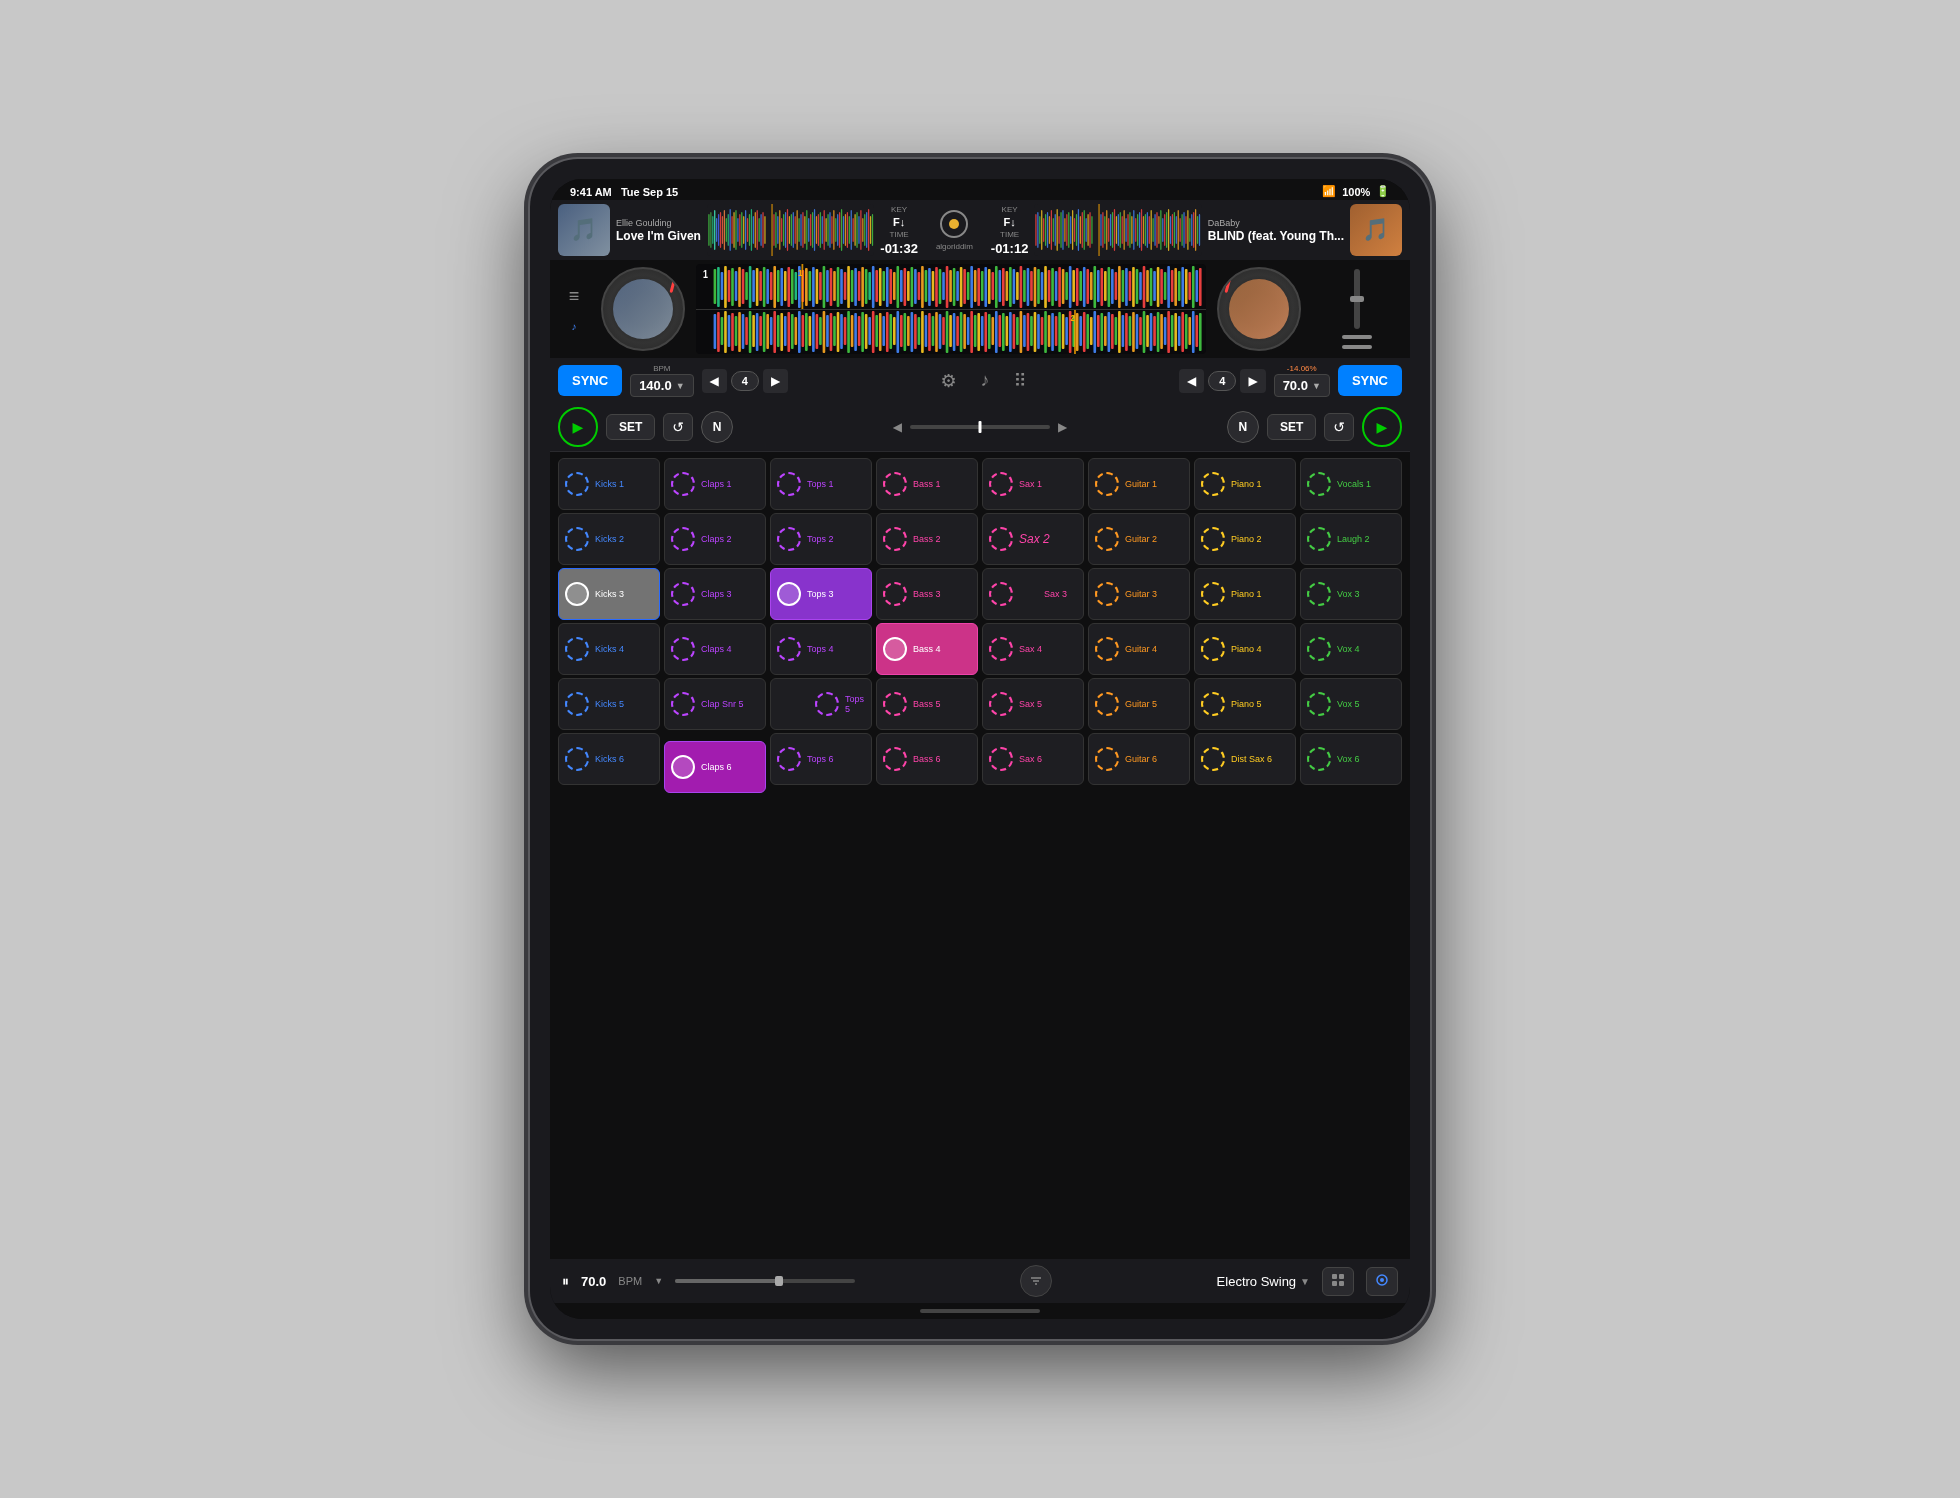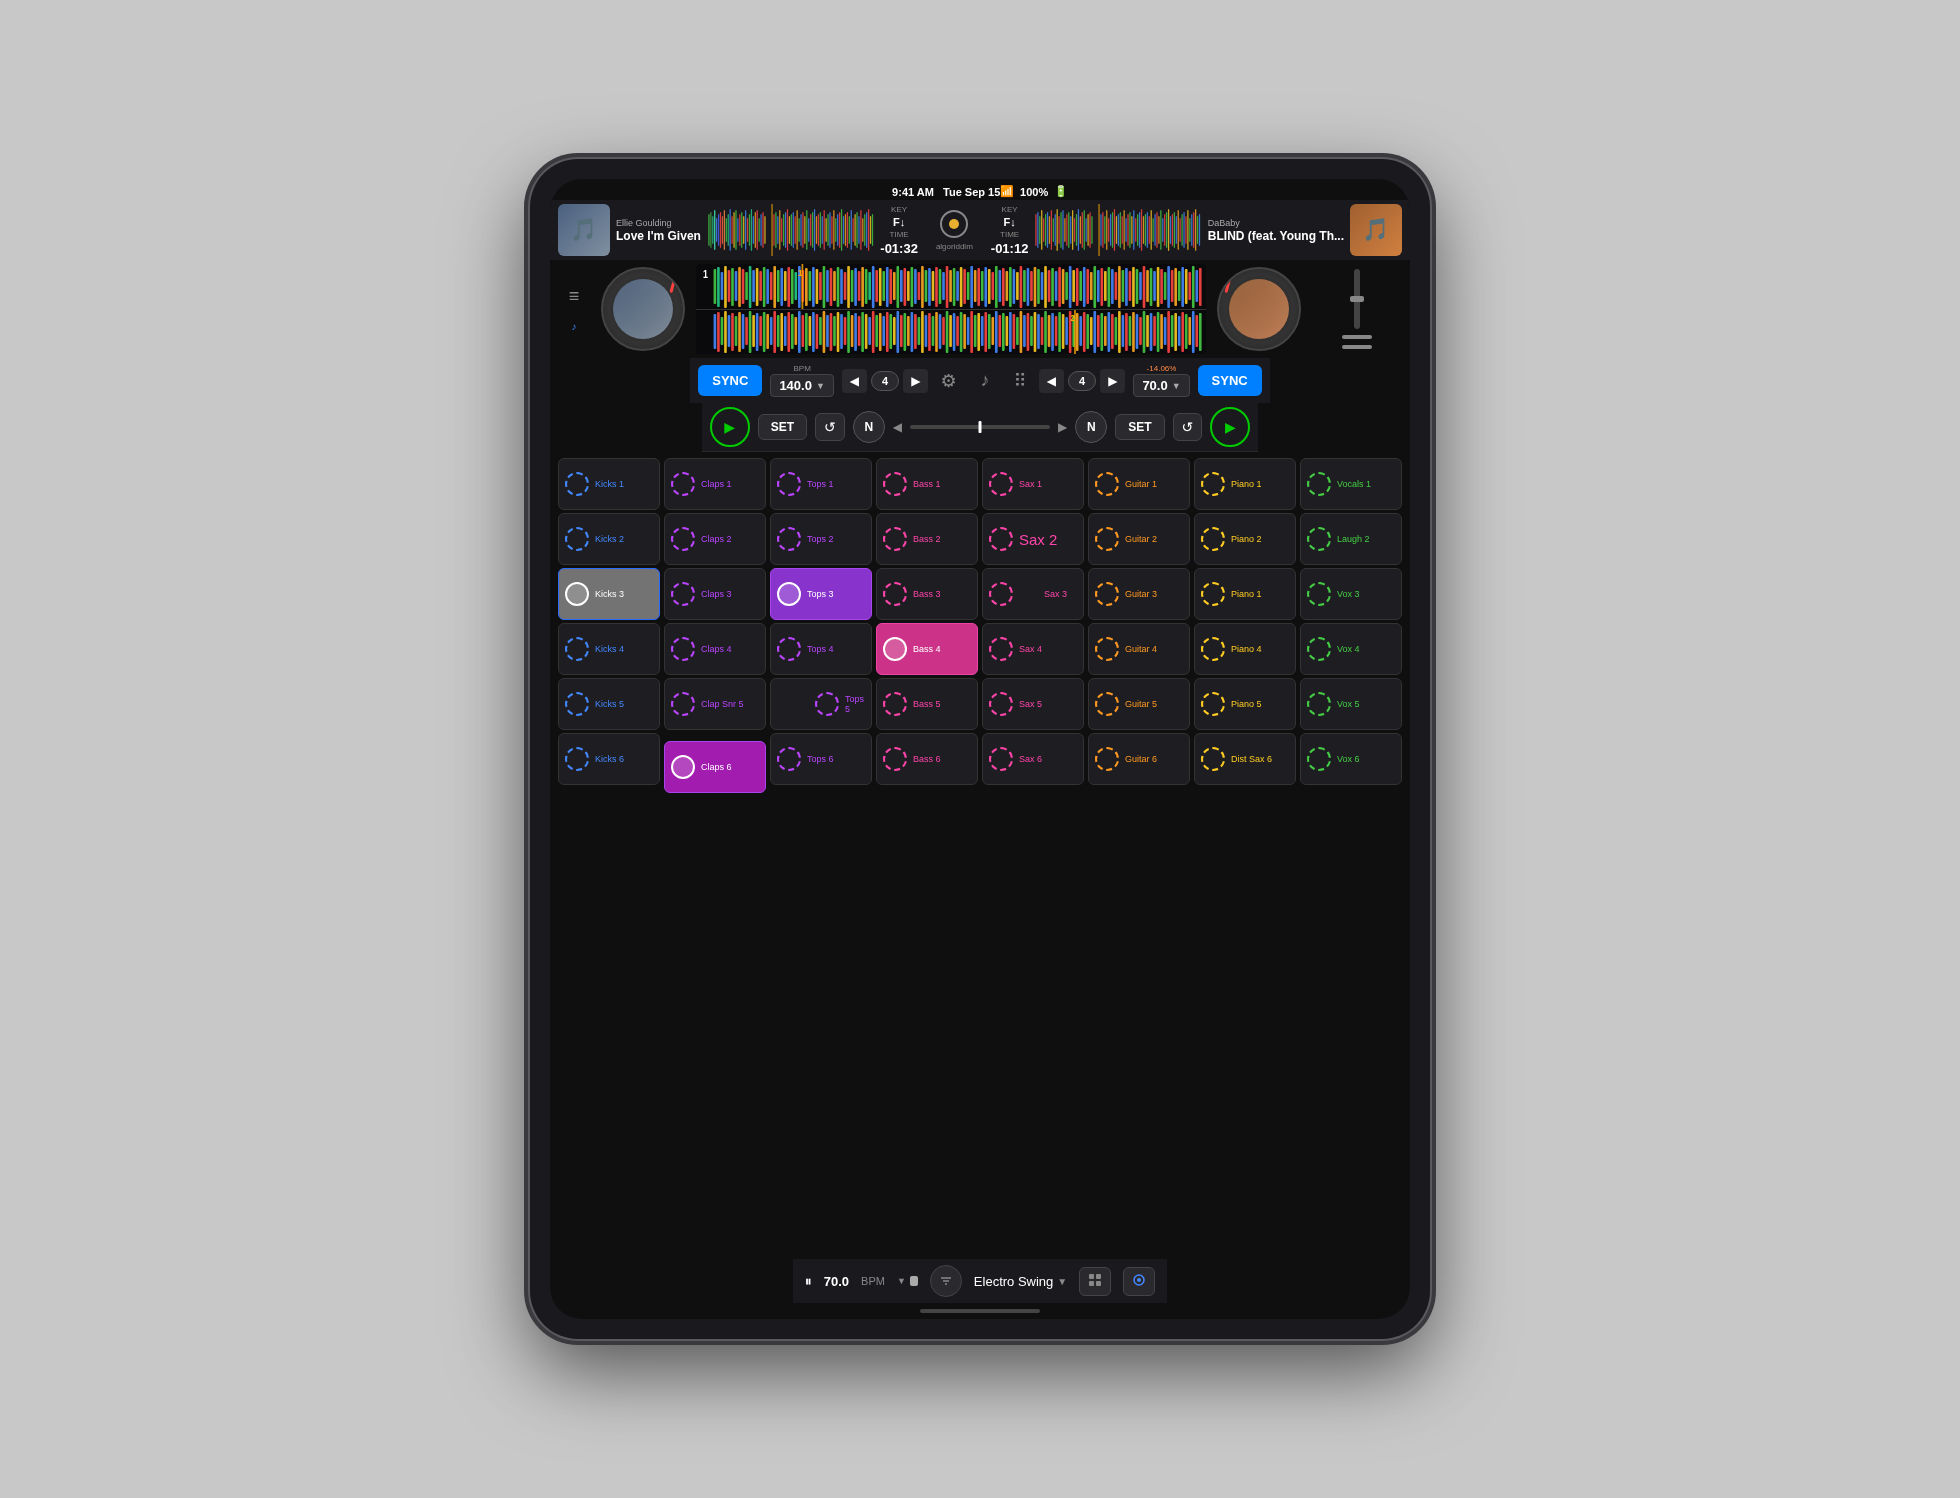--- a/index.html
+++ b/index.html
@@ -21,21 +21,20 @@
       box-shadow: 0 0 0 2px #5a5a5e, 0 0 0 6px #3a3a3e, 0 30px 80px rgba(0,0,0,0.6);
     }
     .ipad-screen {
       width: 100%;
       height: 100%;
       background: #0f0f10;
       border-radius: 32px;
       overflow: hidden;
       display: flex;
       flex-direction: column;
-      align-items: center;
     }
     
     .status-bar {
       display: flex;
       justify-content: space-between;
       align-items: center;
       padding: 6px 20px 2px;
       background: #0f0f10;
       color: #fff;
       font-size: 11px;
@@ -1210,21 +1209,21 @@
               <span class="pad-name" style="color: rgb(255, 68, 170); font-size: 9px;">Bass 6</span>
             </div>
           </div>
           <div class="pad-col">
             <div class="pad-cell" style="background: rgb(30, 30, 34); border: 1px solid rgb(51, 51, 51);">
               <div class="pad-ring" style="border-color: rgb(255, 68, 170); border-style: dashed;"></div>
               <span class="pad-name" style="color: rgb(255, 68, 170); font-size: 9px;">Sax 1</span>
             </div>
             <div class="pad-cell" style="background: rgb(30, 30, 34); border: 1px solid rgb(51, 51, 51);">
               <div class="pad-ring" style="border-color: rgb(255, 68, 170); border-style: dashed;"></div>
-              <span class="pad-name" style="color: rgb(255, 68, 170); font-size: 15px;">Sax 2</span>
+              <span class="pad-name" style="color: rgb(255, 68, 170); font-size: 12px; font-style: italic;">Sax 2</span>
             </div>
             <div class="pad-cell" style="background: rgb(30, 30, 34); border: 1px solid rgb(51, 51, 51); gap: 31px;">
               <div class="pad-ring" style="border-color: rgb(255, 68, 170); border-style: dashed;"></div>
               <span class="pad-name" style="color: rgb(255, 68, 170); font-size: 9px;">Sax 3</span>
             </div>
             <div class="pad-cell" style="background: rgb(30, 30, 34); border: 1px solid rgb(51, 51, 51);">
               <div class="pad-ring" style="border-color: rgb(255, 68, 170); border-style: dashed;"></div>
               <span class="pad-name" style="color: rgb(255, 68, 170); font-size: 9px;">Sax 4</span>
             </div>
             <div class="pad-cell" style="background: rgb(30, 30, 34); border: 1px solid rgb(51, 51, 51);">

